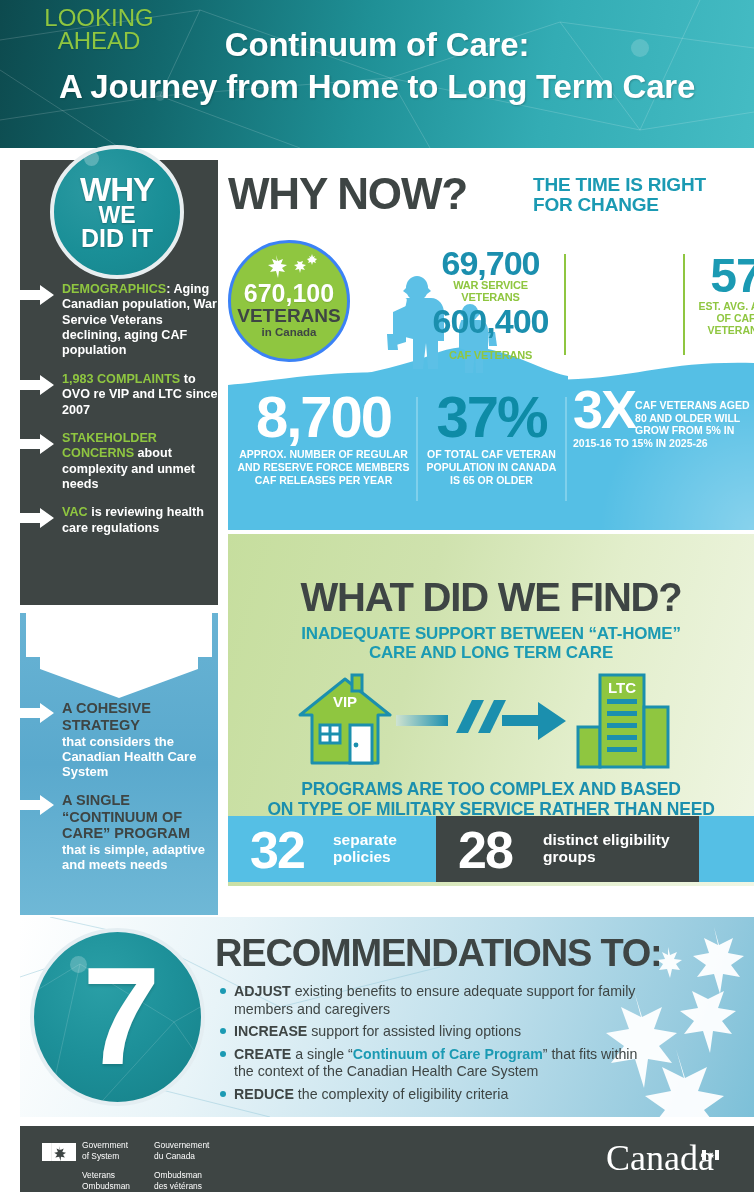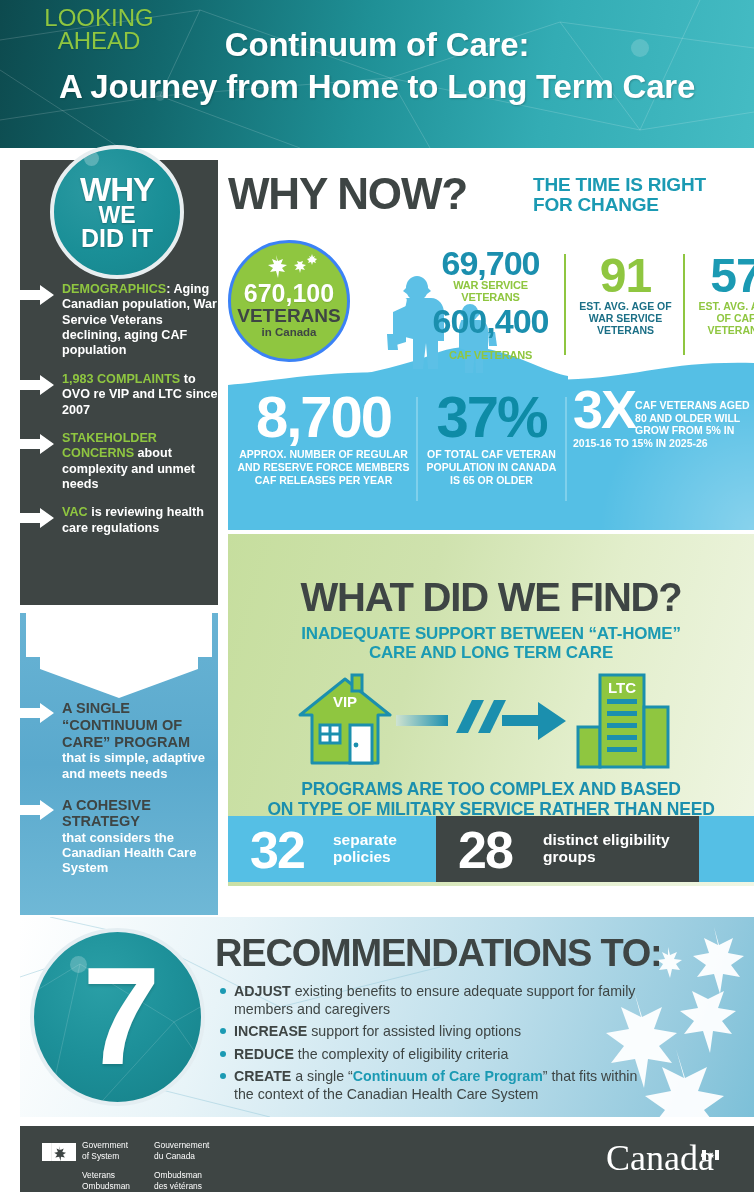--- a/index.html
+++ b/index.html
@@ -331,42 +331,42 @@
     <svg width="198" height="85" viewBox="0 0 198 85">
       <path d="M6,0 L192,0 L192,44 L178,44 L178,56 L99,85 L20,56 L20,44 L6,44 Z" fill="#ffffff"></path>
     </svg>
   </div>
   <div class="ahead-banner-text">
     <span style="display:block">LOOKING</span>
     <span style="display:block">AHEAD</span>
   </div>
 
   <div class="ahead-list">
+    <div class="arrow-item">
+      <span class="arrow-glyph">
+        <svg width="34" height="20" viewBox="0 0 34 20">
+            <path d="M0,5 L20,5 L20,0 L34,10 L20,20 L20,15 L0,15 Z" fill="#ffffff"></path>
+          </svg>
+      </span>
+      <div class="arrow-text" style="font-size:14.5px;line-height:1.16;">
+        <span class="hl-dark" style="display:block">A COHESIVE STRATEGY</span>
+        <span style="font-size:13px;display:block;">that considers the Canadian Health Care System</span>
+      </div>
+    </div>
     <div class="arrow-item" style="margin-bottom:16px;">
       <span class="arrow-glyph">
         <svg width="34" height="20" viewBox="0 0 34 20">
             <path d="M0,5 L20,5 L20,0 L34,10 L20,20 L20,15 L0,15 Z" fill="#ffffff"></path>
           </svg>
       </span>
       <div class="arrow-text" style="font-size:14.5px;line-height:1.16;">
         <span class="hl-dark" style="display:block">A SINGLE “CONTINUUM OF CARE” PROGRAM</span>
         <span style="font-size:13px;display:block;">that is simple, adaptive and meets needs</span>
       </div>
     </div>
-    <div class="arrow-item">
-      <span class="arrow-glyph">
-        <svg width="34" height="20" viewBox="0 0 34 20">
-            <path d="M0,5 L20,5 L20,0 L34,10 L20,20 L20,15 L0,15 Z" fill="#ffffff"></path>
-          </svg>
-      </span>
-      <div class="arrow-text" style="font-size:14.5px;line-height:1.16;">
-        <span class="hl-dark" style="display:block">A COHESIVE STRATEGY</span>
-        <span style="font-size:13px;display:block;">that considers the Canadian Health Care System</span>
-      </div>
-    </div>
   </div>
 
   <div class="whynow-head">
     <div class="whynow-title">WHY NOW?</div>
     <div class="whynow-sub">
       <span style="display:block">THE TIME IS RIGHT</span>
       <span style="display:block">FOR CHANGE</span>
     </div>
   </div>
 
@@ -396,24 +396,20 @@
 
     <div class="stat-a">
       <div class="big1">69,700</div>
       <div class="lbl1">WAR SERVICE VETERANS</div>
       <div class="big2">600,400</div>
       <div class="lbl2">CAF VETERANS</div>
     </div>
 
     <div class="vdiv" style="left:336px; top:14px; height:110px;"></div>
 
-    <div class="stat-b">
-      <div class="big">91</div>
-      <div class="lbl">EST. AVG. AGE OF WAR SERVICE VETERANS</div>
-    </div>
 
     <div class="vdiv" style="left:455px; top:14px; height:110px;"></div>
 
     <div class="stat-c">
       <div class="big">57</div>
       <div class="lbl">EST. AVG. AGE OF CAF VETERANS</div>
     </div>
   </div>
 
   <div class="bluewrap">
@@ -533,25 +529,25 @@
       <div class="rec-item">
         <span class="bullet"></span>
         <b>ADJUST</b><span> existing benefits to ensure adequate support for family members and caregivers</span>
       </div>
       <div class="rec-item">
         <span class="bullet"></span>
         <b>INCREASE</b><span> support for assisted living options</span>
       </div>
       <div class="rec-item">
         <span class="bullet"></span>
-        <b>REDUCE</b><span> the complexity of eligibility criteria</span>
+        <b>CREATE</b><span> a single “</span><span class="teal">Continuum of Care Program</span><span>” that fits within the context of the Canadian Health Care System</span>
       </div>
       <div class="rec-item">
         <span class="bullet"></span>
-        <b>CREATE</b><span> a single “</span><span class="teal">Continuum of Care Program</span><span>” that fits within the context of the Canadian Health Care System</span>
+        <b>REDUCE</b><span> the complexity of eligibility criteria</span>
       </div>
     </div>
   </div>
 
   <div class="seven-circle">
     <svg style="position:absolute;left:0;top:0;" width="175" height="178" viewBox="0 0 175 178">
       <g stroke="#ffffff" stroke-opacity="0.14" stroke-width="1" fill="none">
         <path d="M0,60 L46,32 L140,90 L175,70"></path>
         <path d="M20,150 L46,32"></path>
         <path d="M60,178 L140,90 L175,140"></path>

